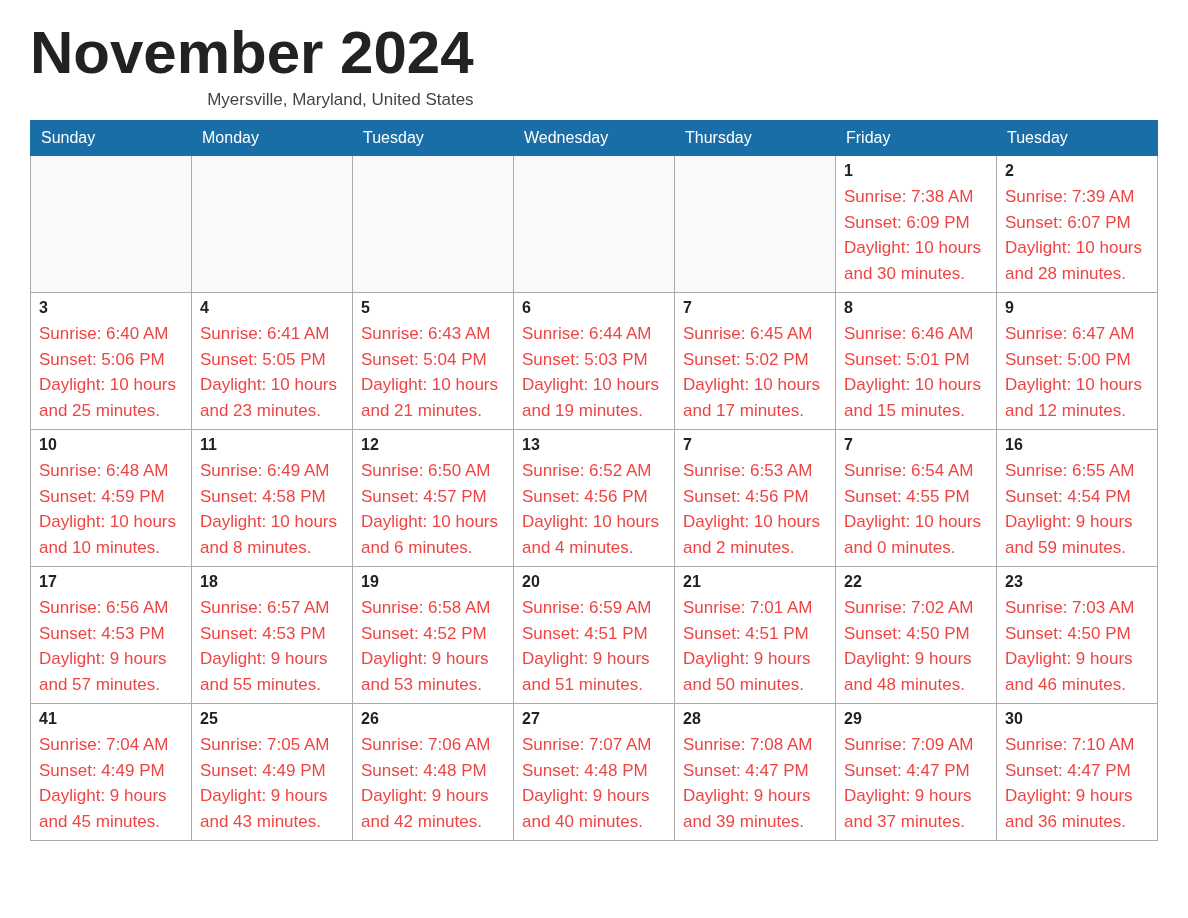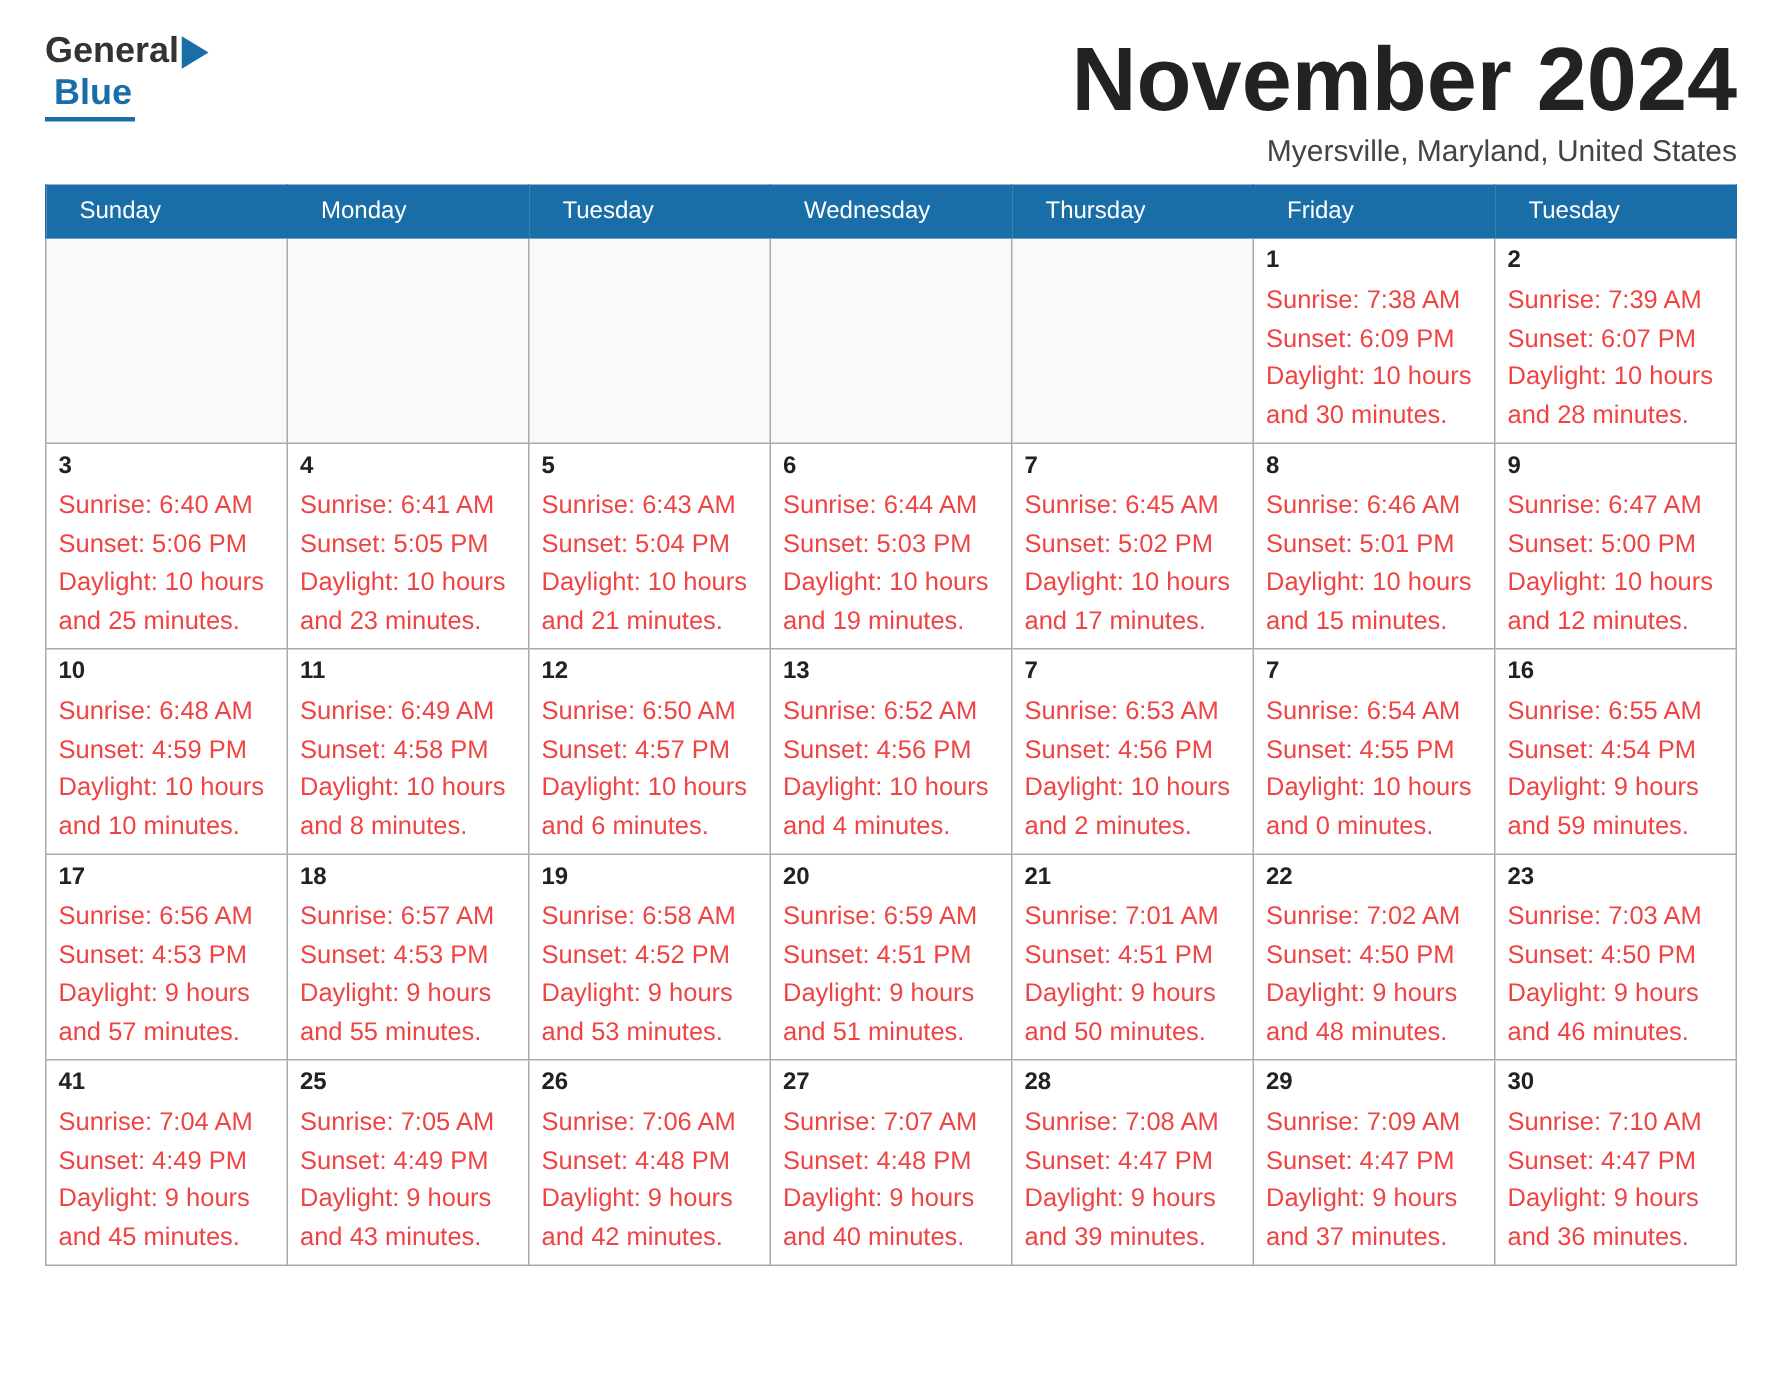--- a/index.html
+++ b/index.html
@@ -19,35 +19,35 @@
     .title-block {
       text-align: right;
     }
     .month-title {
       font-size: 60px;
       font-weight: bold;
       color: #222;
       line-height: 1.1;
     }
     .location {
-      font-size: 20px;
+      font-size: 17px;
       color: #444;
       margin-top: 4px;
       text-align: right;
     }
     table {
       width: 100%;
       border-collapse: collapse;
       margin-top: 10px;
     }
     th {
       background-color: #1a6ea8;
       color: #fff;
       text-align: left;
-      padding: 8px 22px;
+      padding: 8px 10px;
       font-size: 16px;
       font-weight: normal;
       border: 1px solid #1a6ea8;
     }
     td {
       border: 1px solid #aaa;
       vertical-align: top;
       padding: 6px 8px;
       width: 14.28%;
       min-height: 100px;
@@ -88,32 +88,20 @@
       width: 60px;
       height: 3px;
       background: #1a6ea8;
       margin-top: 2px;
     }
   </style>
 </head>
 <body>
 
 <div class="header">
-  <div class="logo-wrapper">
-    <div class="logo-line1">
-      <span style="font-size:24px;font-weight:bold;color:#333;">General</span>
-      <svg width="20" height="22" viewBox="0 0 20 22" style="margin-left:2px;margin-top:2px;">
-        <polygon points="0,0 18,11 0,22" fill="#1a6ea8"></polygon>
-      </svg>
-    </div>
-    <div class="logo-line2">
-      <span style="font-size:24px;font-weight:bold;color:#1a6ea8;margin-left:2px;">Blue</span>
-    </div>
-    <div class="blue-bar"></div>
-  </div>
   <div class="title-block">
     <div class="month-title">November 2024</div>
     <div class="location">Myersville, Maryland, United States</div>
   </div>
 </div>
 
 <table>
   <thead>
     <tr>
     <th>Sunday</th>

